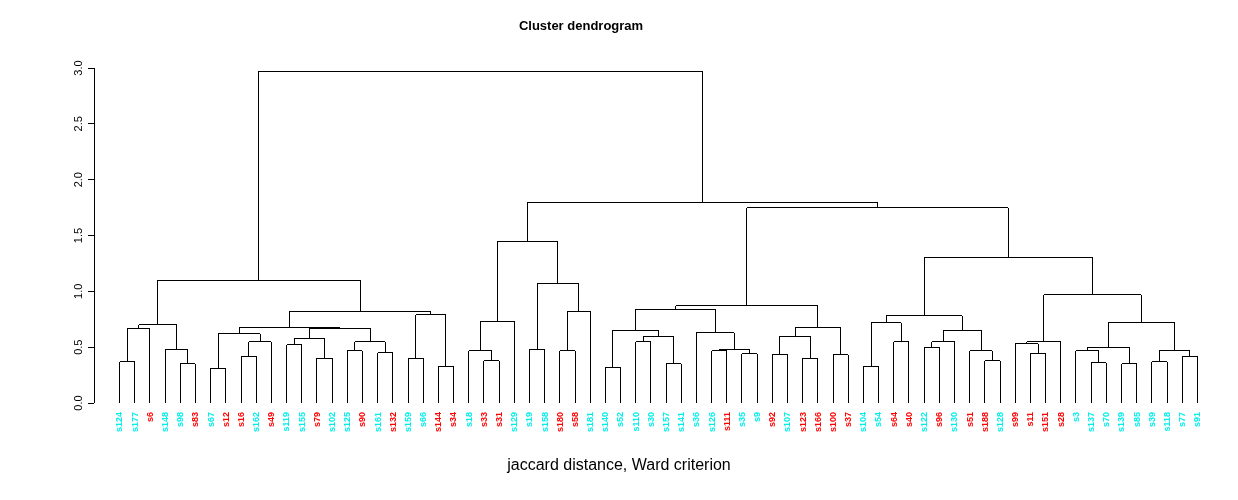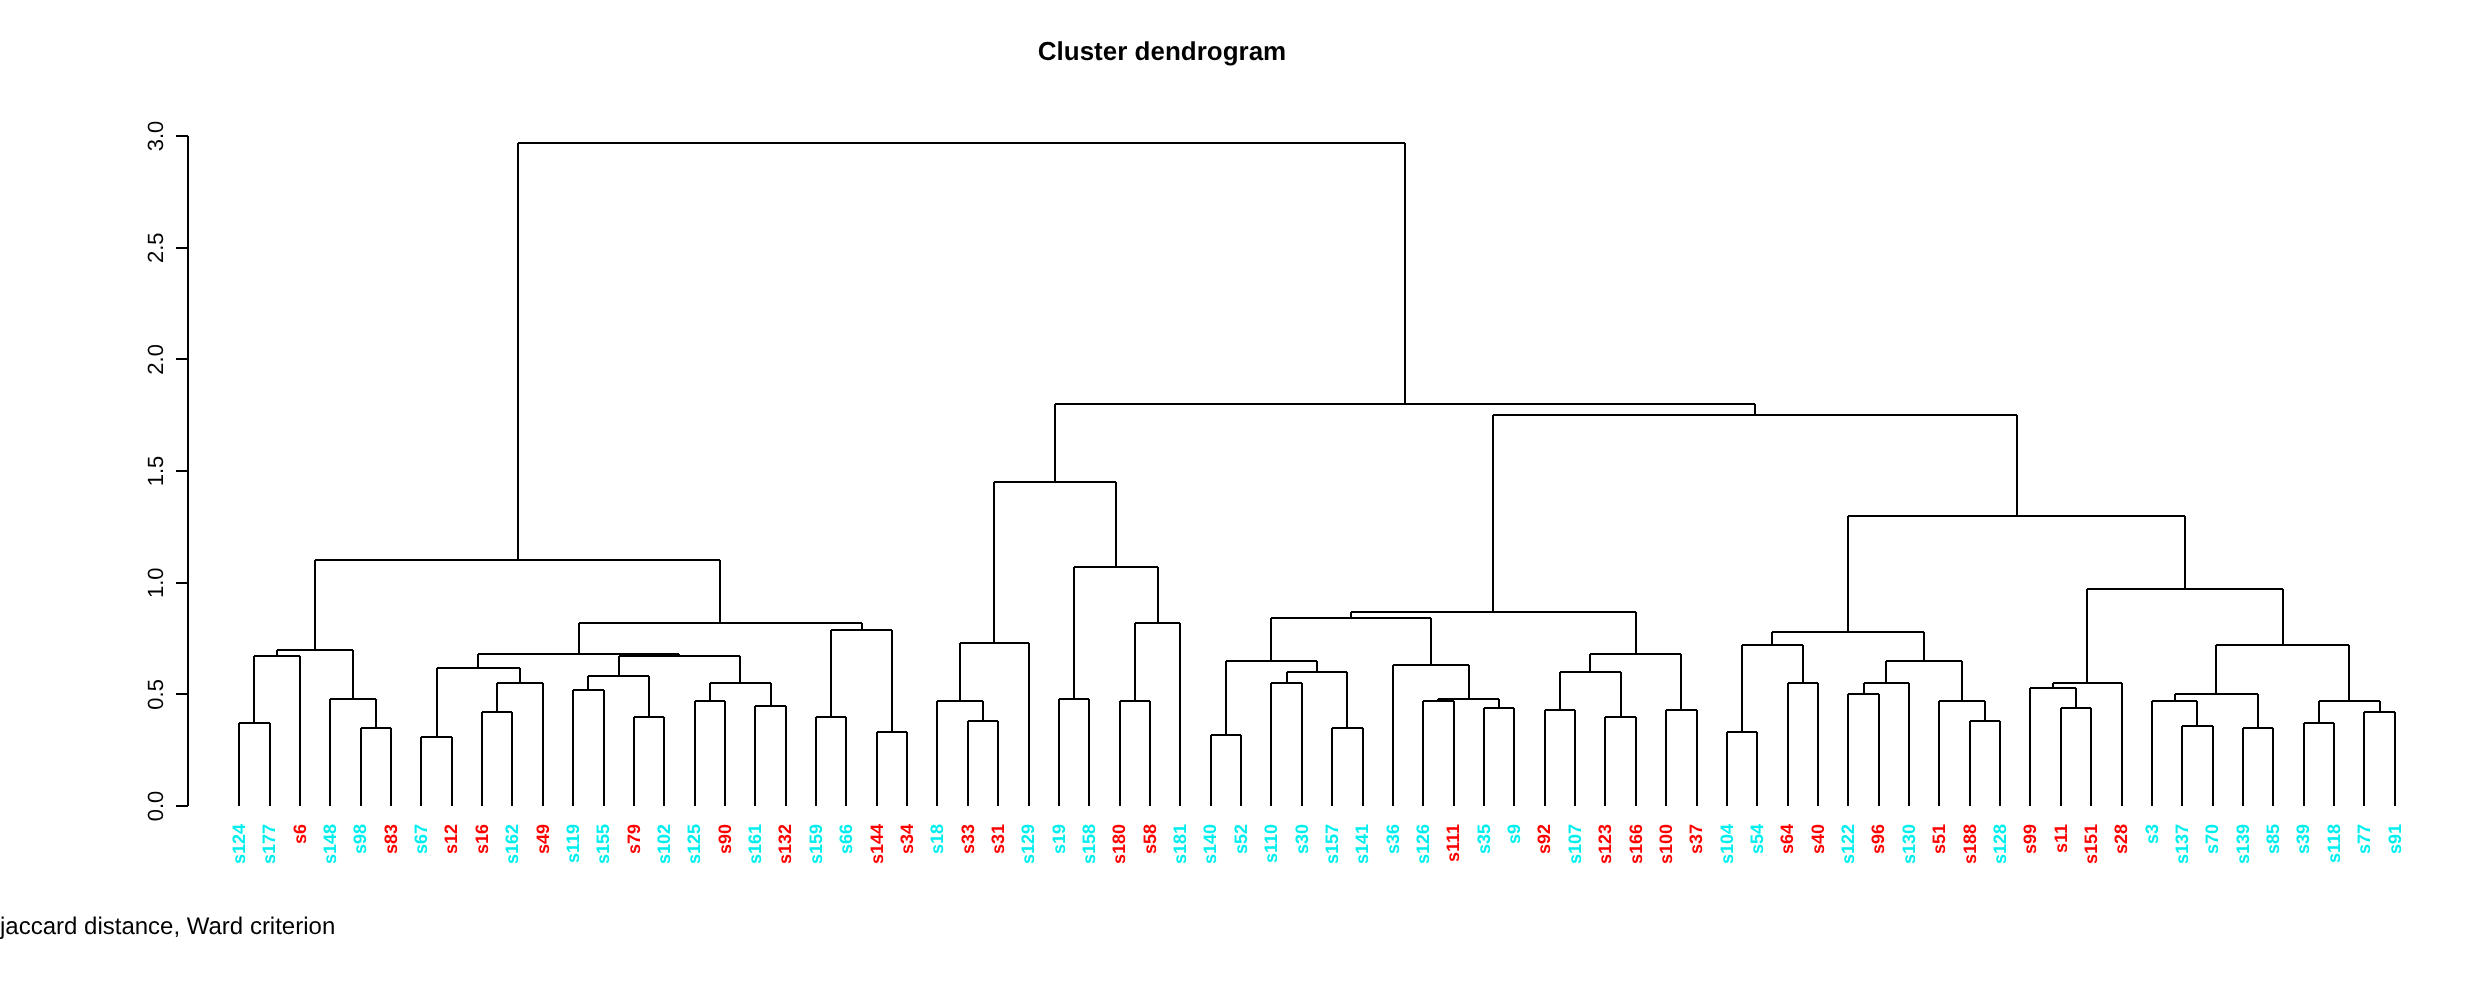--- a/index.html
+++ b/index.html
@@ -1,18 +1,18 @@
 <!DOCTYPE html>
 <html><head>
 <meta charset="utf-8">
 <style>
   html,body{margin:0;padding:0;background:#ffffff;}
   body{width:1238px;height:500px;position:relative;font-family:"Liberation Sans",sans-serif;overflow:hidden;}
   .chart-title{position:absolute;top:18px;left:0;width:1162px;text-align:center;font-size:13px;font-weight:bold;color:#000;}
-  .x-axis-label{position:absolute;top:456px;left:0;width:1238px;text-align:left;font-size:12px;color:#000;}
+  .x-axis-label{position:absolute;top:456px;left:0;width:1238px;text-align:center;font-size:16px;color:#000;}
   svg{position:absolute;top:0;left:0;}
   svg text{font-family:"Liberation Sans",sans-serif;}
 </style>
 </head>
 <body>
 
 <div class="chart">
   <svg width="1238" height="500" viewBox="0 0 1238 500">
       <text x="119.59027777777777" y="412" dy="0.32em" text-anchor="end" transform="rotate(-90 119.59027777777777 412)" fill="#00EEEE" font-size="9px" font-weight="bold">s124</text>
       <text x="134.77083333333334" y="412" dy="0.32em" text-anchor="end" transform="rotate(-90 134.77083333333334 412)" fill="#00EEEE" font-size="9px" font-weight="bold">s177</text>

